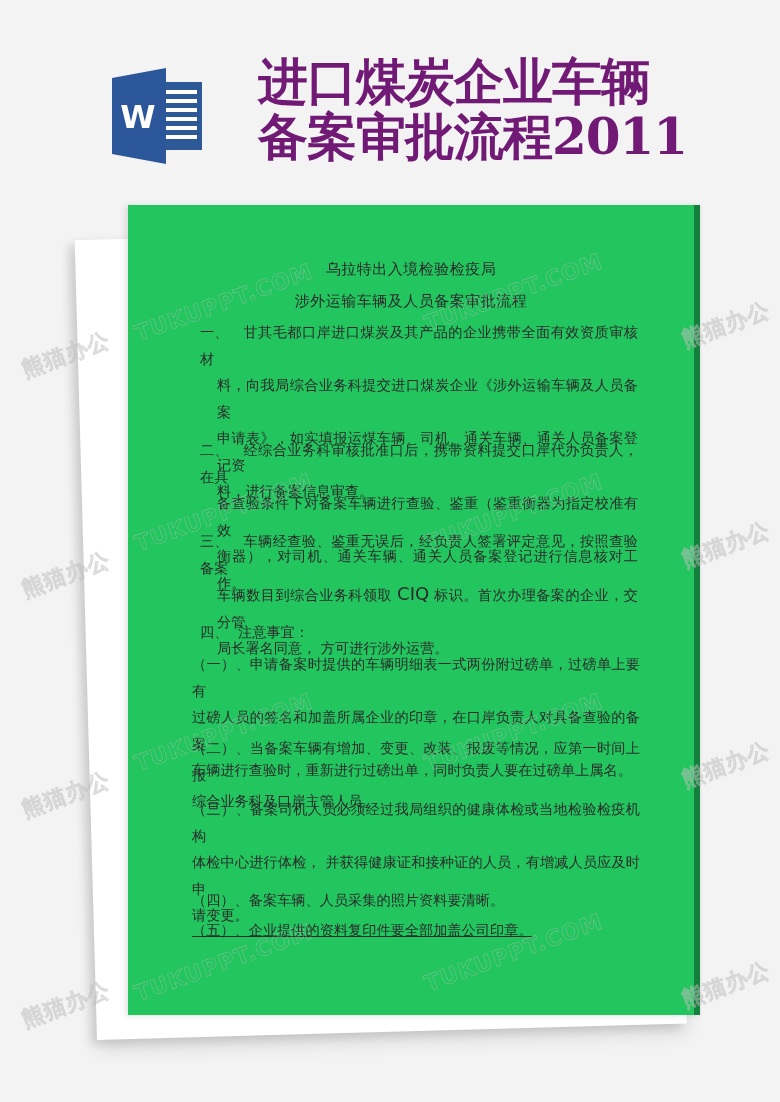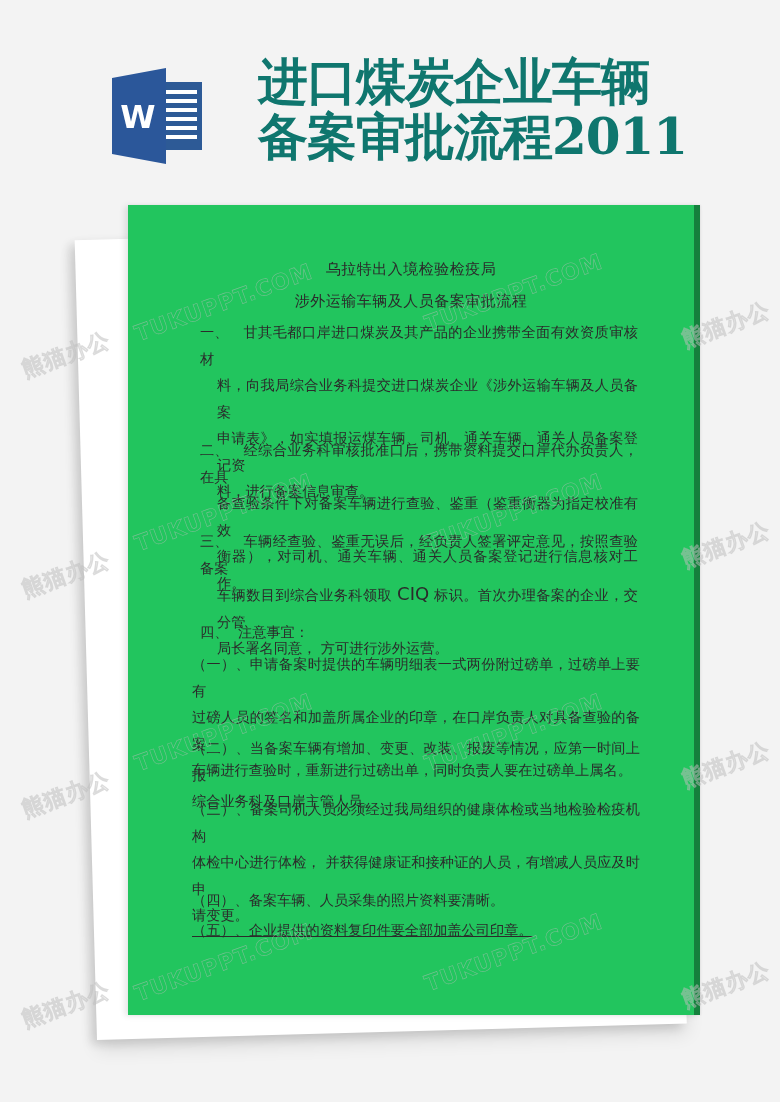--- a/index.html
+++ b/index.html
@@ -10,21 +10,21 @@
       font-family: "DejaVu Serif", "Liberation Serif", serif;
     }
     .header {
       position: absolute; left: 0; top: 0; width: 780px; height: 190px;
     }
     .word-icon {
       position: absolute; left: 108px; top: 68px; width: 100px; height: 96px;
     }
     .header-title {
       position: absolute; left: 258px; top: 54px; width: 520px;
-      color: #0f766e;
+      color: #701a75;
       font-family: "DejaVu Serif", "Liberation Serif", serif;
       font-weight: bold;
       font-size: 50px;
       line-height: 55px;
       letter-spacing: -1px;
       white-space: nowrap;
     }
     .sheet-back {
       position: absolute;
       left: 97px; top: 240px; width: 590px; height: 800px;

